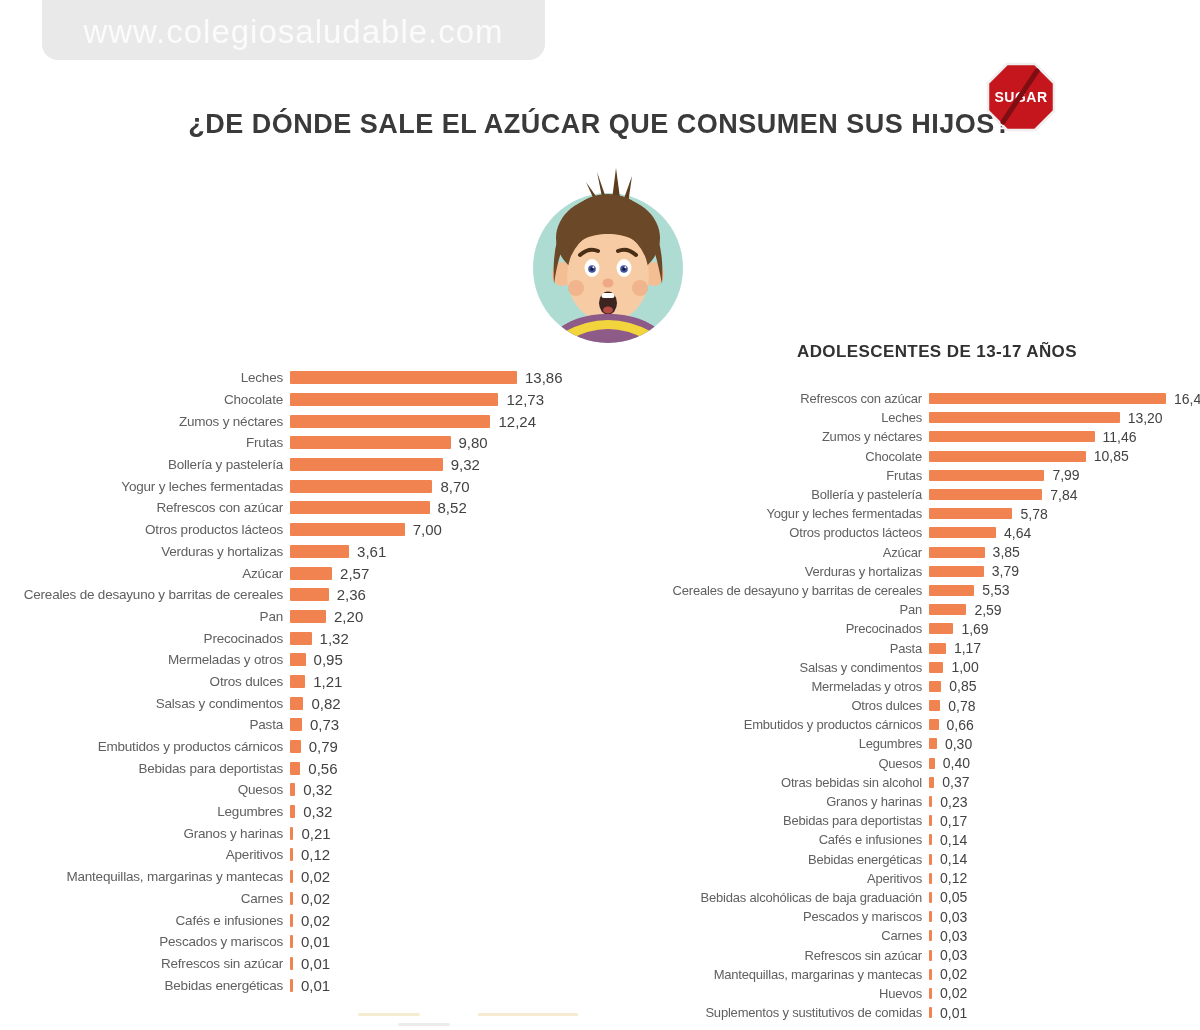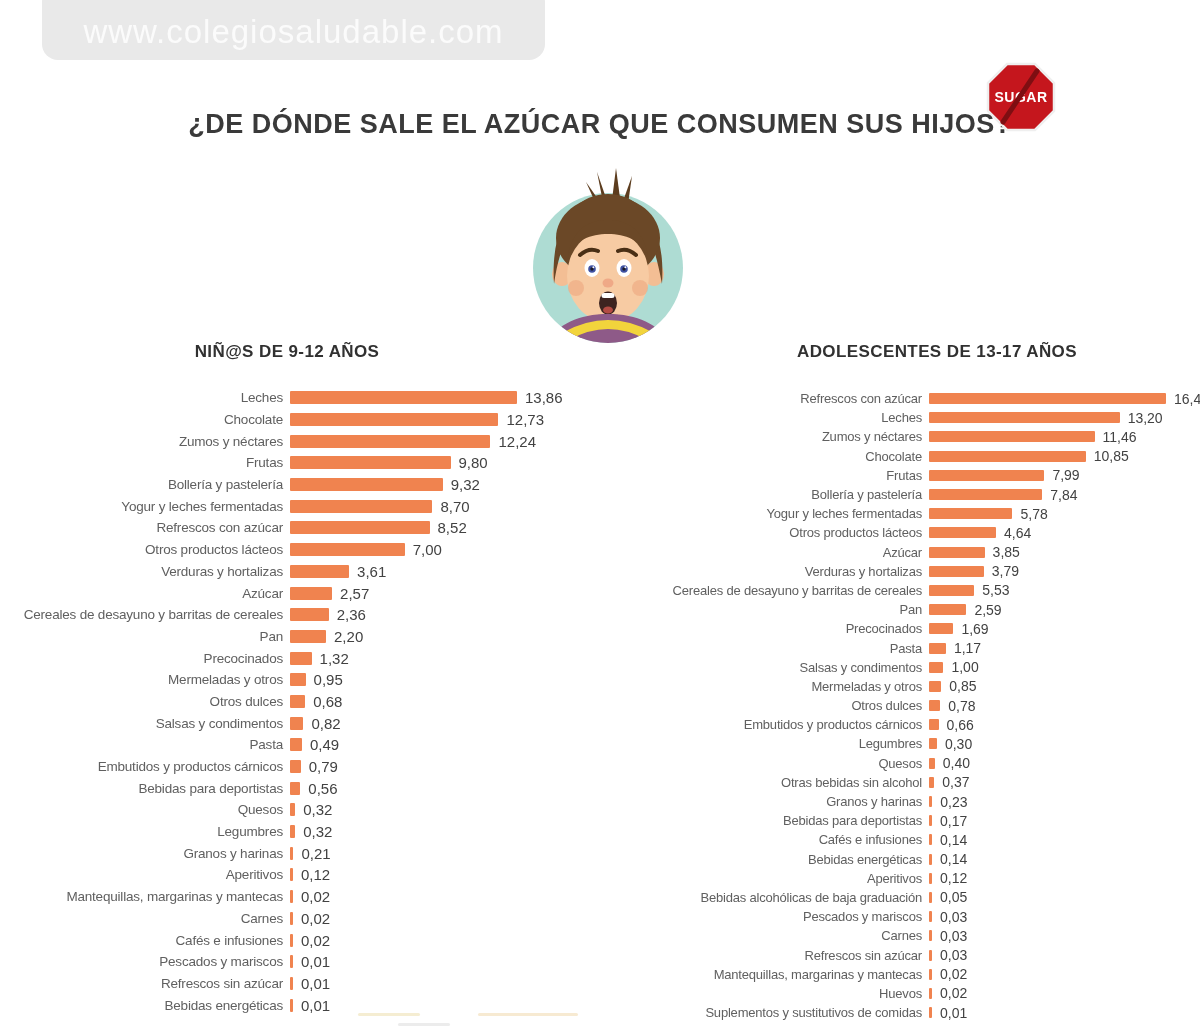--- a/index.html
+++ b/index.html
@@ -121,21 +121,20 @@
       <rect x="73.5" y="129" width="13" height="5" rx="2.5" fill="#ffffff"></rect>
       <ellipse cx="80" cy="146" rx="5" ry="3.5" fill="#B34B43"></ellipse>
 
       <rect x="70" y="150" width="20" height="14" fill="#F0BD92"></rect>
       <path d="M16,184 C26,162 48,150 80,150 C112,150 134,162 144,184 Z" fill="#8E5A88"></path>
       <path d="M36,168 Q80,144 124,168 L119,176 Q80,154 41,176 Z" fill="#F2D43C"></path>
     </g>
   </svg>
 
   <section class="chart" id="chart-left">
-    <div class="ctitle">NIÑ@S DE 9-12 AÑOS</div>
     <div class="rows">
         <div class="row">
           <span class="lbl">Leches</span>
           <div class="bar" style="width: 227px; background: rgb(240, 131, 79);"></div>
           <span class="val">13,86</span>
         </div>
         <div class="row">
           <span class="lbl">Chocolate</span>
           <div class="bar" style="width: 208.493px; background: rgb(240, 131, 79);"></div>
           <span class="val">12,73</span>
@@ -196,31 +195,31 @@
           <span class="val">1,32</span>
         </div>
         <div class="row">
           <span class="lbl">Mermeladas y otros</span>
           <div class="bar" style="width: 15.5592px; background: rgb(240, 131, 79);"></div>
           <span class="val">0,95</span>
         </div>
         <div class="row">
           <span class="lbl">Otros dulces</span>
           <div class="bar" style="width: 15.2316px; background: rgb(240, 131, 79);"></div>
-          <span class="val">0,68</span>
+          <span class="val">1,21</span>
         </div>
         <div class="row">
           <span class="lbl">Salsas y condimentos</span>
           <div class="bar" style="width: 13.43px; background: rgb(240, 131, 79);"></div>
           <span class="val">0,82</span>
         </div>
         <div class="row">
           <span class="lbl">Pasta</span>
           <div class="bar" style="width: 11.956px; background: rgb(240, 131, 79);"></div>
-          <span class="val">0,49</span>
+          <span class="val">0,73</span>
         </div>
         <div class="row">
           <span class="lbl">Embutidos y productos cárnicos</span>
           <div class="bar" style="width: 10.6457px; background: rgb(240, 131, 79);"></div>
           <span class="val">0,79</span>
         </div>
         <div class="row">
           <span class="lbl">Bebidas para deportistas</span>
           <div class="bar" style="width: 10.3182px; background: rgb(240, 131, 79);"></div>
           <span class="val">0,56</span>

